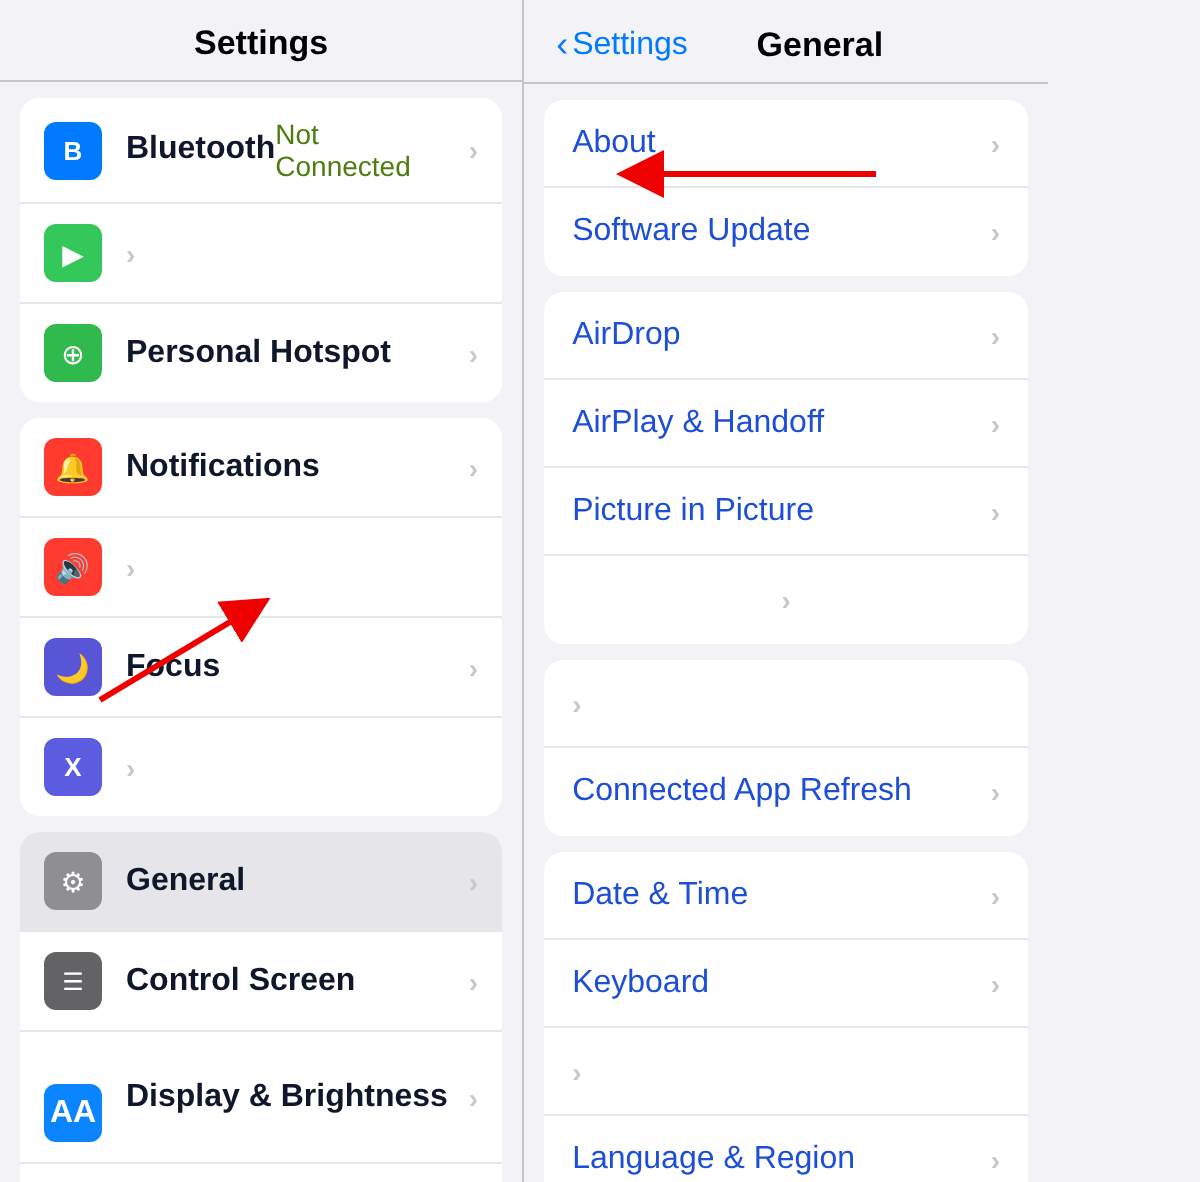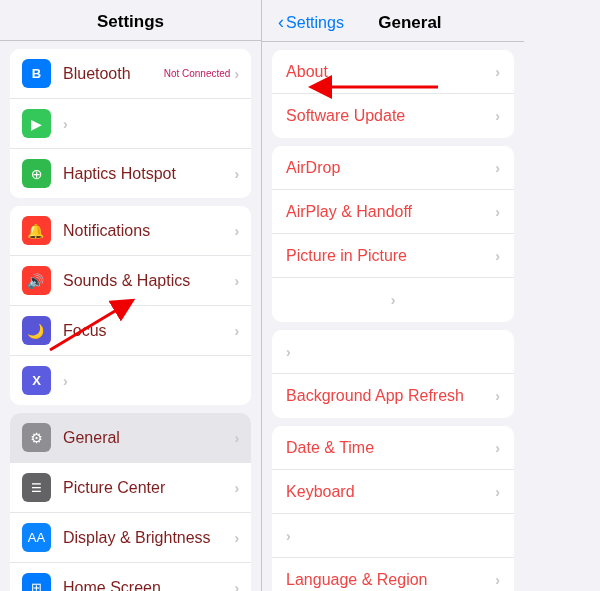--- a/index.html
+++ b/index.html
@@ -70,25 +70,26 @@
       display: flex;
       align-items: center;
       justify-content: center;
       margin-right: 12px;
       flex-shrink: 0;
       font-size: 16px;
     }
     .item-label {
       flex: 1;
       font-size: 16px;
-      color: #7f1d1d;
+      color: #0f172a;
+      font-weight: bold;
     }
     .item-value {
-      font-size: 10px;
-      color: #be185d;
+      font-size: 14px;
+      color: #4d7c0f;
       margin-right: 4px;
     }
     .chevron {
       color: #c7c7cc;
       font-size: 14px;
       font-weight: 600;
     }
     
     .right-panel {
       width: 300px;
@@ -144,21 +145,21 @@
       cursor: pointer;
       position: relative;
     }
     .right-item:last-child {
       border-bottom: none;
       justify-content: center;
     }
     .right-item-label {
       flex: 1;
       font-size: 16px;
-      color: #ef4444;
+      color: #1d4ed8;
     }
     
     .ic-blue { background: #007aff; }
     .ic-green { background: #34c759; }
     .ic-green2 { background: #30b94d; }
     .ic-red { background: #ff3b30; }
     .ic-purple { background: #5856d6; }
     .ic-indigo { background: #5c5ce0; }
     .ic-gray { background: #8e8e93; }
     .ic-darkgray { background: #636366; }
@@ -185,34 +186,33 @@
           <span class="item-label">Bluetooth</span>
           <span class="item-value">Not Connected</span>
           <span class="chevron">›</span>
         </div>
         <div class="settings-item">
           <div class="icon-wrap ic-green" style="color:#fff;font-size:14px;">▶</div>
           <span class="chevron">›</span>
         </div>
         <div class="settings-item">
           <div class="icon-wrap ic-green2" style="color:#fff;font-size:14px;">⊕</div>
-          <span class="item-label">Haptics Hotspot</span>
+          <span class="item-label">Personal Hotspot</span>
           <span class="chevron">›</span>
         </div>
       </div>
 
       <div class="settings-group">
         <div class="settings-item">
           <div class="icon-wrap ic-red" style="color:#fff;font-size:14px;">🔔</div>
           <span class="item-label">Notifications</span>
           <span class="chevron">›</span>
         </div>
         <div class="settings-item">
           <div class="icon-wrap ic-red" style="color:#fff;font-size:14px;">🔊</div>
-          <span class="item-label">Sounds &amp; Haptics</span>
           <span class="chevron">›</span>
         </div>
         <div class="settings-item">
           <div class="icon-wrap ic-purple" style="color:#fff;font-size:14px;">🌙</div>
           <span class="item-label">Focus</span>
           <span class="chevron">›</span>
         </div>
         <div class="settings-item">
           <div class="icon-wrap ic-indigo" style="color:#fff;font-size:13px;font-weight:600;">X</div>
           <span class="chevron">›</span>
@@ -220,25 +220,25 @@
       </div>
 
       <div class="settings-group">
         <div class="settings-item active">
           <div class="icon-wrap ic-gray" style="color:#fff;font-size:14px;">⚙</div>
           <span class="item-label">General</span>
           <span class="chevron">›</span>
         </div>
         <div class="settings-item">
           <div class="icon-wrap ic-darkgray" style="color:#fff;font-size:12px;">☰</div>
-          <span class="item-label">Picture Center</span>
-          <span class="chevron">›</span>
-        </div>
-        <div class="settings-item">
-          <div class="icon-wrap ic-bluedark" style="color:#fff;font-size:13px;font-weight:400;">AA</div>
+          <span class="item-label">Control Screen</span>
+          <span class="chevron">›</span>
+        </div>
+        <div class="settings-item">
+          <div class="icon-wrap ic-bluedark" style="color:#fff;font-size:16px;font-weight:700;margin-top:16px;">AA</div>
           <span class="item-label">Display &amp; Brightness</span>
           <span class="chevron">›</span>
         </div>
         <div class="settings-item">
           <div class="icon-wrap ic-blue" style="color:#fff;font-size:13px;">⊞</div>
           <span class="item-label">Home Screen</span>
           <span class="chevron">›</span>
         </div>
 
       </div>
@@ -282,21 +282,21 @@
         <div class="right-item">
           <span class="chevron">›</span>
         </div>
       </div>
 
       <div class="right-group">
         <div class="right-item">
           <span class="chevron">›</span>
         </div>
         <div class="right-item">
-          <span class="right-item-label">Background App Refresh</span>
+          <span class="right-item-label">Connected App Refresh</span>
           <span class="chevron">›</span>
         </div>
       </div>
 
       <div class="right-group">
         <div class="right-item">
           <span class="right-item-label">Date &amp; Time</span>
           <span class="chevron">›</span>
         </div>
         <div class="right-item">

